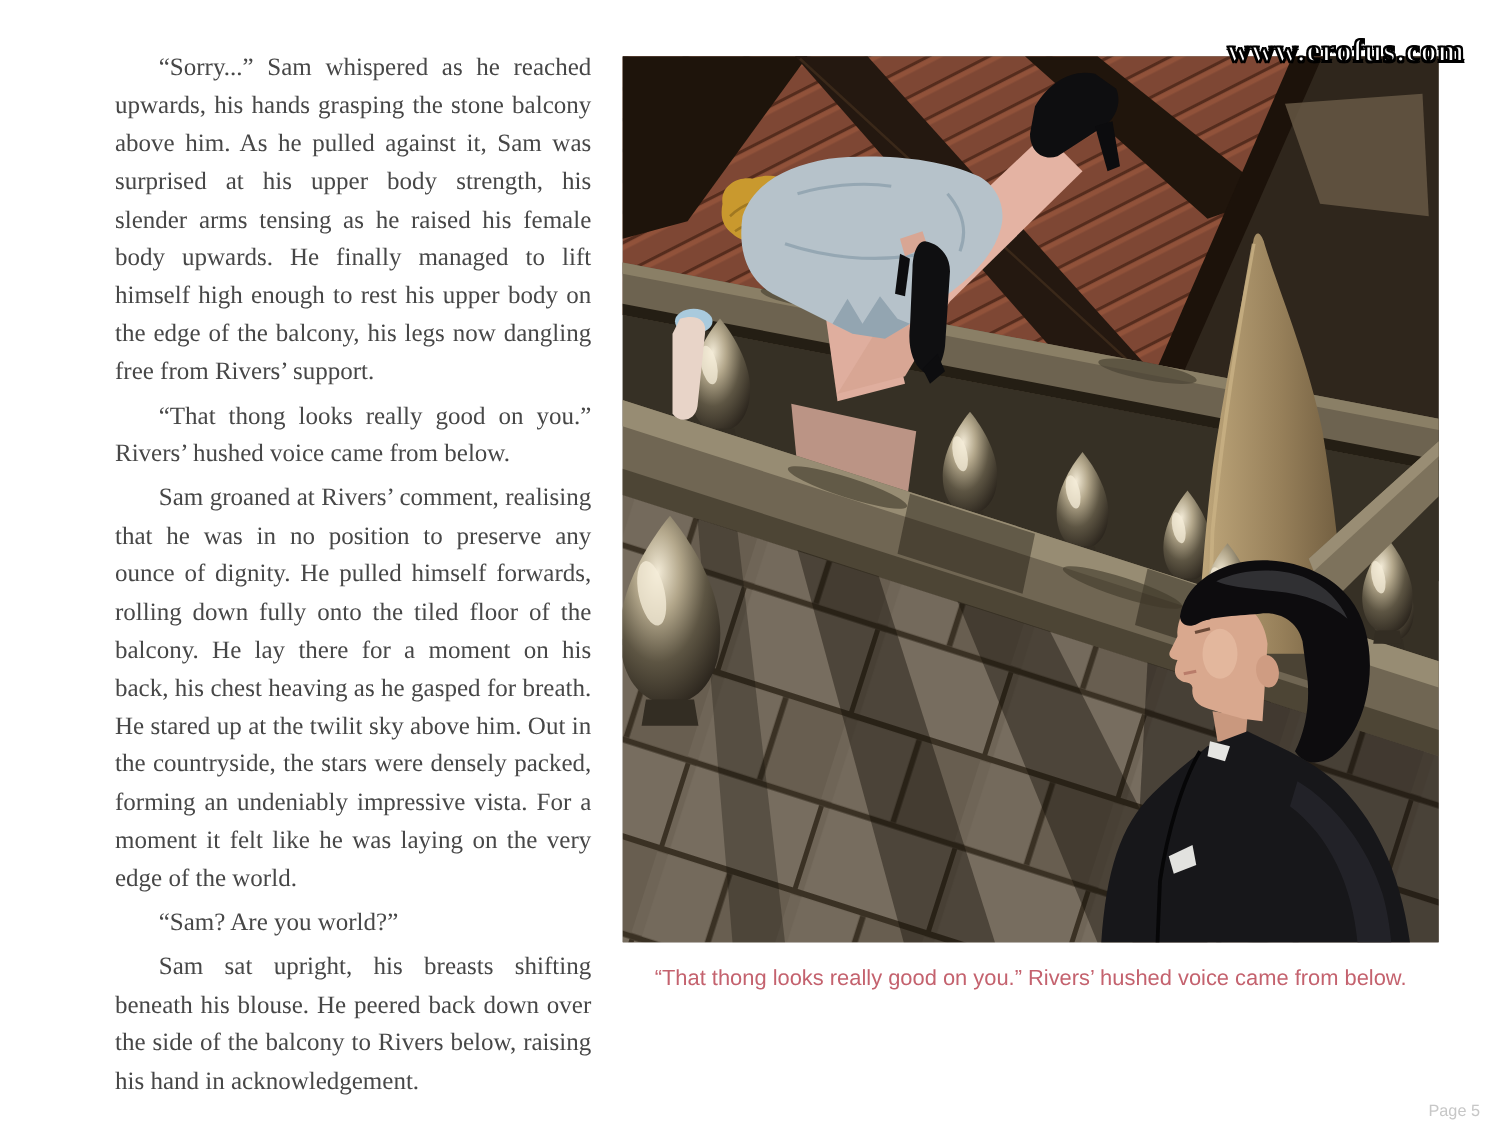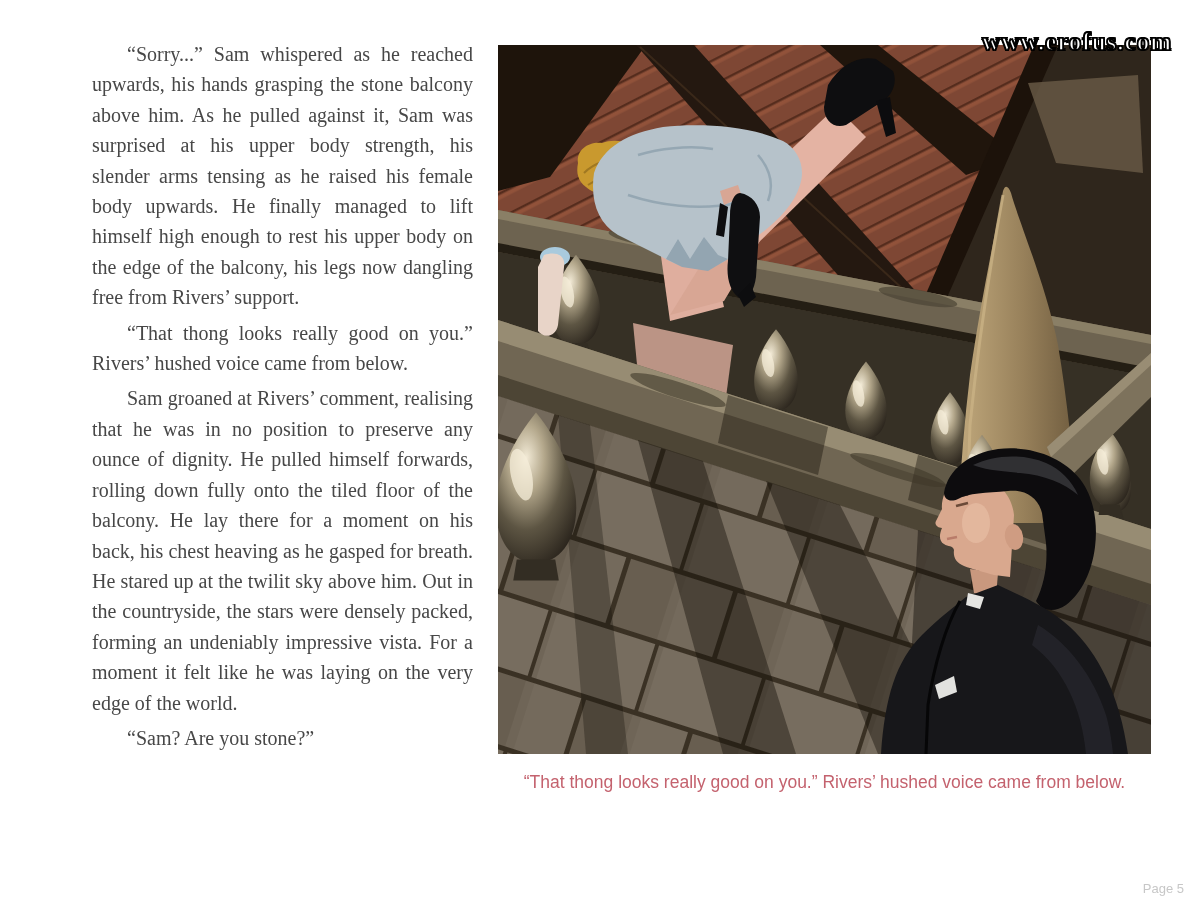--- a/index.html
+++ b/index.html
@@ -21,21 +21,22 @@
 </style>
 </head>
 <body>
 
 <div class="page">
 
   <div class="story">
     <p>“Sorry...” Sam whispered as he reached upwards, his hands grasping the stone balcony above him. As he pulled against it, Sam was surprised at his upper body strength, his slender arms tensing as he raised his female body upwards. He finally managed to lift himself high enough to rest his upper body on the edge of the balcony, his legs now dangling free from Rivers’ support.</p>
     <p>“That thong looks really good on you.” Rivers’ hushed voice came from below.</p>
     <p>Sam groaned at Rivers’ comment, realising that he was in no position to preserve any ounce of dignity. He pulled himself forwards, rolling down fully onto the tiled floor of the balcony. He lay there for a moment on his back, his chest heaving as he gasped for breath. He stared up at the twilit sky above him. Out in the countryside, the stars were densely packed, forming an undeniably impressive vista. For a moment it felt like he was laying on the very edge of the world.</p>
-    <p>“Sam? Are you stone?”</p>
+    <p>“Sam? Are you world?”</p>
+    <p>Sam sat upright, his breasts shifting beneath his blouse. He peered back down over the side of the balcony to Rivers below, raising his hand in acknowledgement.</p>
   </div>
 
   <div class="illustration">
     <svg viewBox="0 0 653 709" preserveAspectRatio="none">
       <defs>
         <pattern id="planks" width="22" height="22" patternUnits="userSpaceOnUse" patternTransform="rotate(-27)">
           <rect width="22" height="22" fill="#7e4734"></rect>
           <rect y="0" width="22" height="2.6" fill="#552c1d"></rect>
           <rect y="2.6" width="22" height="4" fill="#91523a"></rect>
         </pattern>

